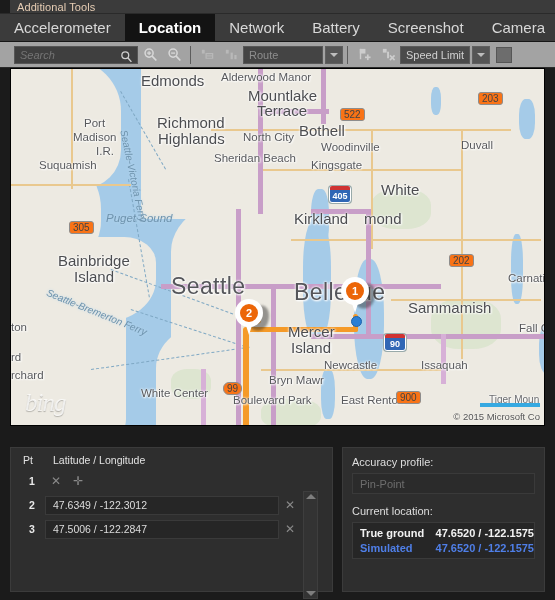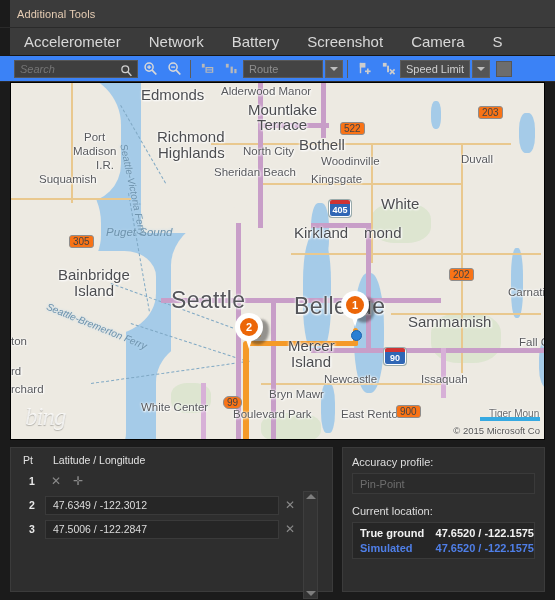--- a/index.html
+++ b/index.html
@@ -6,21 +6,21 @@
   html, body {
     width: 555px; height: 600px;
     background: #000;
     font-family: "Liberation Sans", sans-serif;
     overflow: hidden;
   }
   .app { position: relative; width: 555px; height: 600px; background: #1b1b1b; }
 
   
   .titlebar {
-    height: 28px; background: #3b3b3b;
+    height: 14px; background: #3b3b3b;
     border-bottom: 1px solid #2a2a2a;
     display: flex; align-items: center;
   }
   .titlebar-left { width: 10px; height: 100%; background: #1b1b1b; }
   .titlebar-text {
     font-size: 11px; color: #e6cdb4; padding-left: 7px;
     letter-spacing: .1px;
   }
 
   
@@ -36,21 +36,21 @@
     white-space: nowrap; cursor: default;
   }
   .tab.active {
     background: #131313; color: #ffffff; font-weight: bold;
   }
   .tab.clipped { padding-right: 0; overflow: hidden; }
 
   
   .toolbar {
     position: relative;
-    height: 26px; background: #3b82f6;
+    height: 26px; background: #a3a3a3;
     display: flex; align-items: center; gap: 0px;
     padding-left: 14px; padding-right: 4px;
     border-bottom: 1px solid #2b2b2b;
   }
   .search-wrap {
     position: relative; width: 124px; height: 18px;
     background: #3f3f3f; border: 1px solid #565656;
     display: flex; align-items: center;
   }
   .search-input {
@@ -232,20 +232,21 @@
 <div class="app">
 
   <div class="titlebar">
     <div class="titlebar-left"></div>
     <div class="titlebar-text">Additional Tools</div>
   </div>
 
   <div class="tabbar">
     <div class="tabbar-left"></div>
     <div class="tab">Accelerometer</div>
+    <div class="tab active">Location</div>
     <div class="tab">Network</div>
     <div class="tab">Battery</div>
     <div class="tab">Screenshot</div>
     <div class="tab">Camera</div>
     <div class="tab clipped">S</div>
   </div>
 
   <div class="toolbar">
     <div class="search-wrap">
       <input class="search-input" type="text" placeholder="Search" style="">

